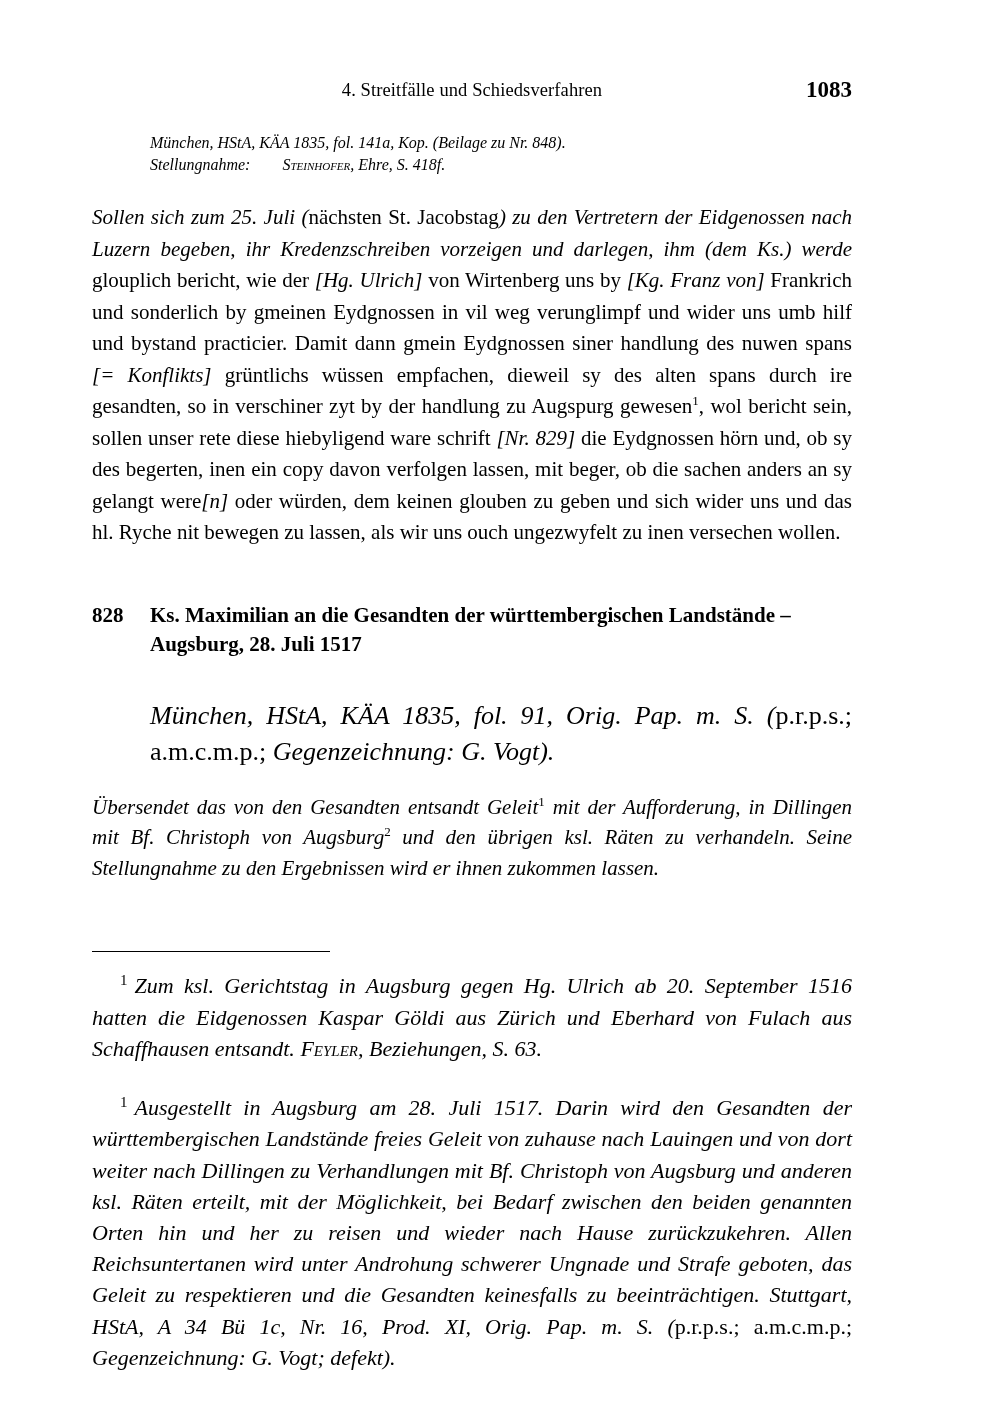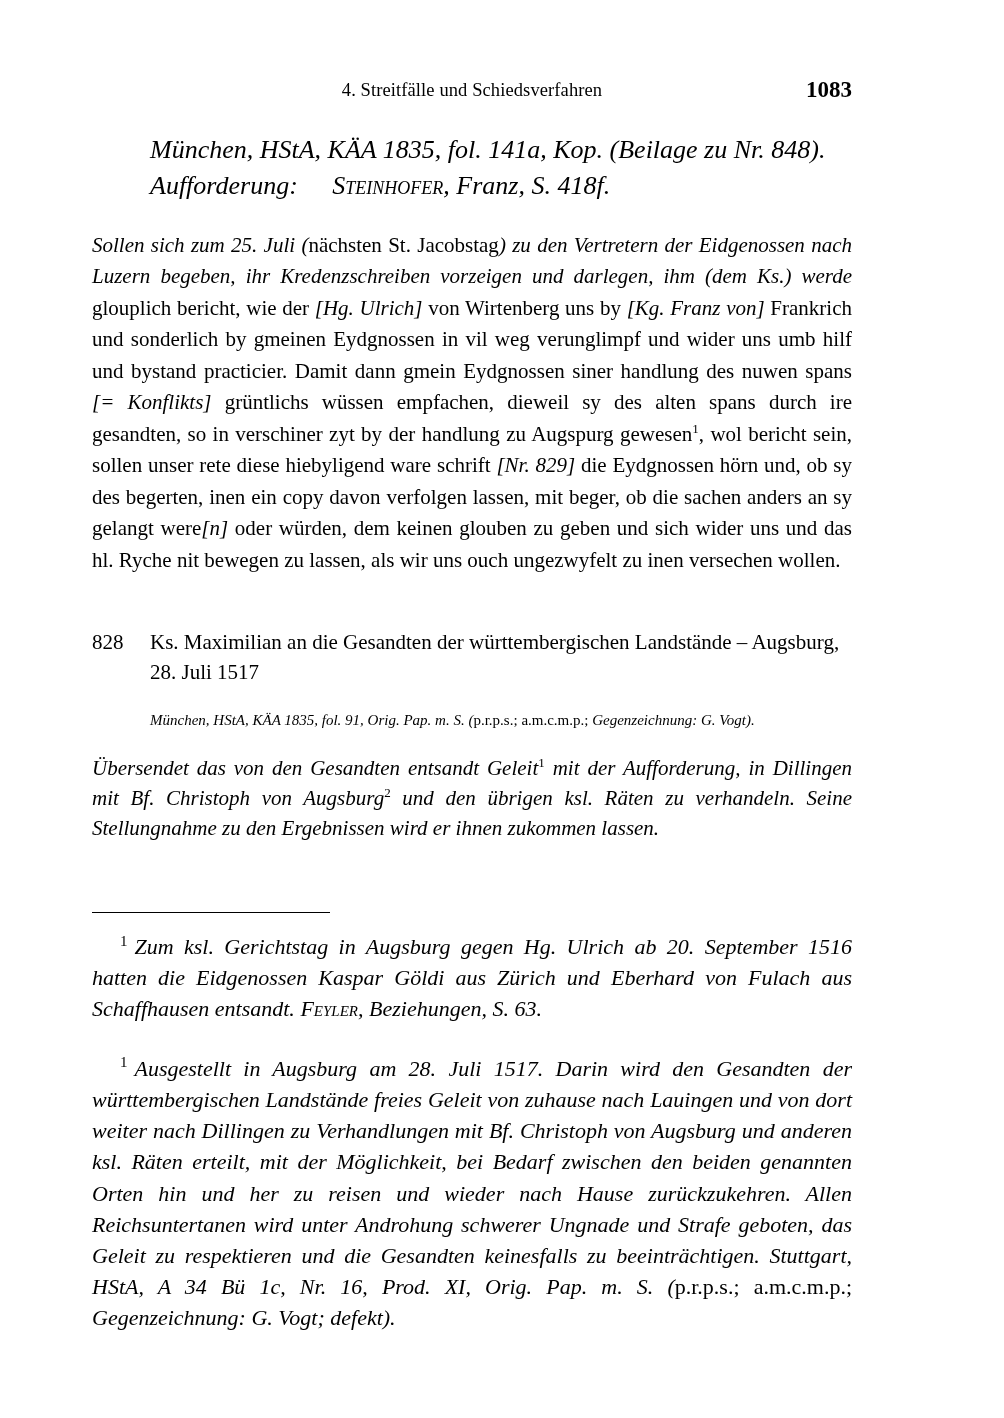--- a/index.html
+++ b/index.html
@@ -48,21 +48,21 @@
     top: -3px;
     font-size: 23px;
     font-weight: bold;
   }
 
   
   .source-block {
     margin-top: 22px;
     margin-left: 58px;
     font-style: italic;
-    font-size: 26px;
+    font-size: 16px;
     line-height: 1.38;
   }
   .smallcaps {
     font-variant: small-caps;
     font-style: italic;
     margin-left: 28px;
   }
 
   
   .regest {
@@ -78,39 +78,39 @@
     font-size: 0.62em;
     vertical-align: super;
     line-height: 0;
     font-style: normal;
   }
 
   
   .entry-head {
     margin-top: 52px;
     display: flex;
-    font-weight: normal;
+    font-weight: bold;
     font-size: 21px;
     line-height: 1.42;
   }
   .entry-num {
     width: 58px;
     flex: 0 0 58px;
   }
   .entry-title {
     flex: 1;
   }
 
   
   .entry-source {
-    margin-top: 22px;
+    margin-top: 38px;
     margin-left: 58px;
     width: 702px;
     font-style: italic;
-    font-size: 15px;
+    font-size: 26px;
     line-height: 1.38;
     text-align: justify;
   }
   .entry-source .roman { font-style: normal; }
 
   
   .entry-regest {
     margin-top: 22px;
     font-size: 21px;
     line-height: 1.45;
@@ -165,21 +165,21 @@
 <div class="page">
   <div class="content">
 
     <div class="runhead">
       <span class="runhead-title">4. Streitfälle und Schiedsverfahren</span>
       <span class="runhead-page">1083</span>
     </div>
 
     <div class="source-block">
       <div>München, HStA, KÄA 1835, fol. 141a, Kop. (Beilage zu Nr. 848).</div>
-      <div><span>Aufforderung:</span> <span class="smallcaps">Steinhofer</span><span>, Franz, S. 418f.</span></div>
+      <div><span>Stellungnahme:</span> <span class="smallcaps">Steinhofer</span><span>, Ehre, S. 418f.</span></div>
     </div>
 
     <div class="regest" id="top-regest"><span>Sollen sich zum 25. Juli (</span><span class="up roman">nächsten St. Jacobstag</span><span>) zu den Vertretern der Eidgenossen nach Luzern begeben, ihr Kredenzschreiben vorzeigen und darlegen, ihm (dem Ks.) werde </span><span class="up roman">glouplich bericht, wie der </span><span>[Hg. Ulrich]</span><span class="up roman"> von Wirtenberg uns by </span><span>[Kg. Franz von]</span><span class="up roman"> Frankrich und sonderlich by gmeinen Eydgnossen in vil weg verunglimpf und wider uns umb hilf und bystand practicier. Damit dann gmein Eydgnossen siner handlung des nuwen spans </span><span>[= Konflikts]</span><span class="up roman"> grüntlichs wüssen empfachen, dieweil sy des alten spans durch ire gesandten, so in verschiner zyt by der handlung zu Augspurg gewesen</span><sup>1</sup><span class="up roman">, wol bericht sein, sollen unser rete diese hiebyligend ware schrift </span><span>[Nr. 829]</span><span class="up roman"> die Eydgnossen hörn und, ob sy des begerten, inen ein copy davon verfolgen lassen, mit beger, ob die sachen anders an sy gelangt were</span><span>[n]</span><span class="up roman"> oder würden, dem keinen glouben zu geben und sich wider uns und das hl. Ryche nit bewegen zu lassen, als wir uns ouch ungezwyfelt zu inen versechen wollen.</span></div>
 
     <div class="entry-head">
       <div class="entry-num">828</div>
       <div class="entry-title">Ks. Maximilian an die Gesandten der württembergischen Landstände – Augsburg, 28. Juli 1517</div>
     </div>
 
     <div class="entry-source" id="entry-source"><span>München, HStA, KÄA 1835, fol. 91, Orig. Pap. m. S. (</span><span class="up roman">p.r.p.s.; a.m.c.m.p.;</span><span> Gegenzeichnung: G. Vogt).</span></div>

